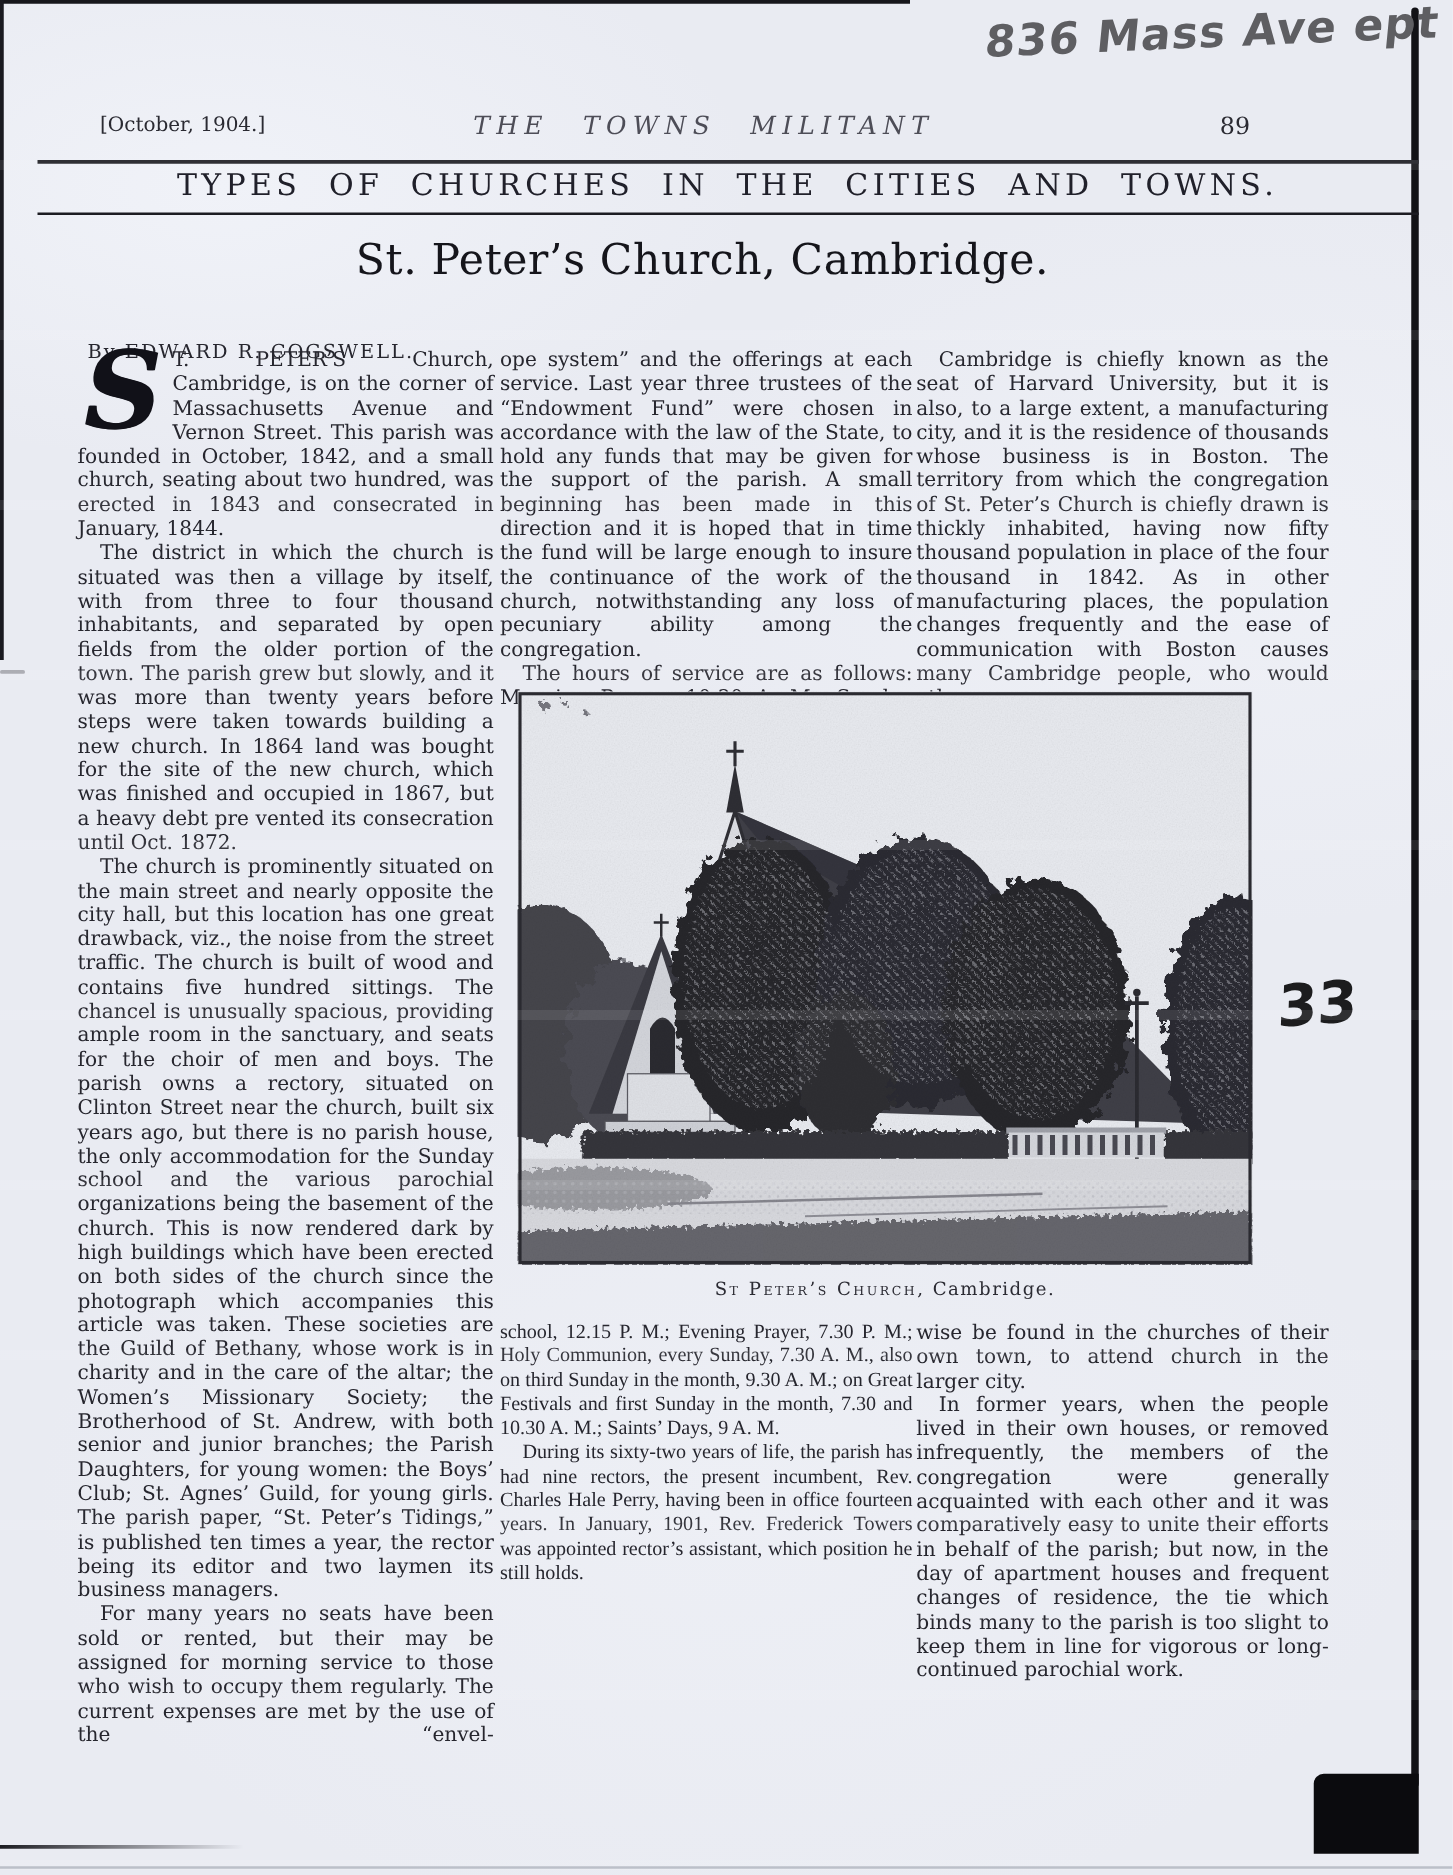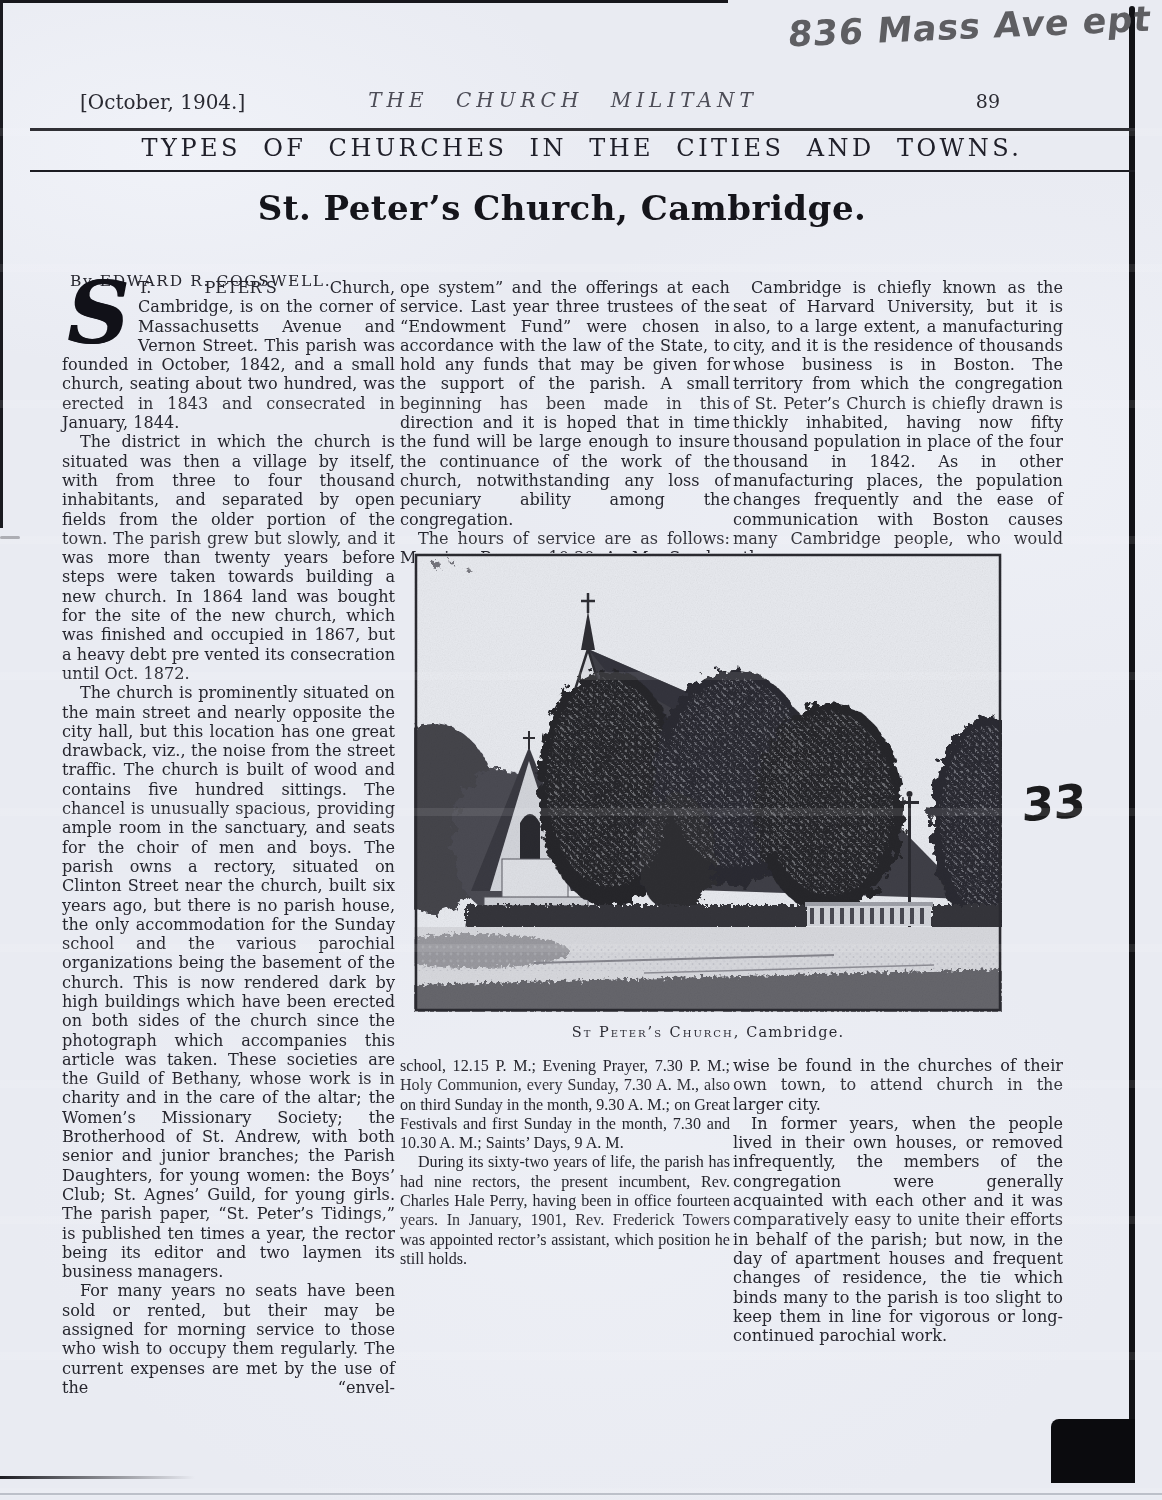--- a/index.html
+++ b/index.html
@@ -26,31 +26,31 @@
   .hand-note{position:absolute;left:788px;top:8px;width:300px;
       font-family:"DejaVu Sans","Liberation Sans",sans-serif;
       font-size:35px;font-weight:600;color:#5e5e62;letter-spacing:1px;
       transform:rotate(-2.5deg) skewX(-8deg);white-space:nowrap;}
   .hand-num{position:absolute;left:1022px;top:776px;
       font-family:"DejaVu Sans","Liberation Sans",sans-serif;
       font-size:46px;font-weight:600;color:#1c1c1e;
       transform:rotate(-4deg) skewX(-6deg);}
   
   .mast{position:absolute;left:62px;top:90px;width:1002px;height:26px;}
-  .mast .date{position:absolute;left:18px;top:0;font-size:20px;color:#2a2a32;}
+  .mast .date{position:absolute;left:18px;top:0;font-size:16px;color:#2a2a32;}
   .mast .journal{position:absolute;left:0;right:0;top:-2px;text-align:center;
       font-style:italic;font-size:20px;letter-spacing:5px;word-spacing:16px;color:#4d4d57;}
   .mast .pagenum{position:absolute;right:64px;top:0;font-size:19px;color:#2a2a32;}
   .rule{position:absolute;left:30px;width:1105px;background:#1c1c22;}
   .rule1{top:128px;height:3px;}
   .rule2{top:170px;height:2px;}
   .banner{position:absolute;left:62px;top:134px;width:1040px;text-align:center;
       font-size:24px;letter-spacing:3.5px;word-spacing:11px;color:#20202a;}
   .title{position:absolute;left:62px;top:188px;width:1000px;margin:0;text-align:center;
-      font-size:34px;font-weight:700;letter-spacing:.5px;color:#15151b;}
+      font-size:34px;font-weight:400;letter-spacing:.5px;color:#15151b;}
   .byline{position:absolute;left:70px;top:240px;width:1000px;text-align:left;
       font-size:15.5px;letter-spacing:1.6px;color:#26262e;margin-top:32px;}
   
   .col{position:absolute;font-size:16.1px;line-height:19.3px;color:#26262e;
       text-align:justify;}
   .col p{margin:0;}
   .col p.ind{text-indent:18px;}
   .jlast{text-align-last:justify;}
   .col1{left:62px;top:278px;width:333px;height:1050px;}
   .col2t{left:400px;top:278px;width:330px;}
@@ -78,21 +78,21 @@
   <div class="corner-block"></div>
   <div class="edge-bottom-left"></div>
   <div class="edge-bottom"></div>
   <div class="pencil-dash"></div>
 
   <div class="hand-note">836 Mass Ave ept</div>
   <div class="hand-num">33</div>
 
   <div class="mast">
     <span class="date">[October, 1904.]</span>
-    <span class="journal">THE CHURCH MILITANT</span>
+    <span class="journal">THE TOWNS MILITANT</span>
     <span class="pagenum">89</span>
   </div>
   <div class="rule rule1"></div>
   <div class="banner">TYPES OF CHURCHES IN THE CITIES AND TOWNS.</div>
   <div class="rule rule2"></div>
 
   <h1 class="title">St. Peter’s Church, Cambridge.</h1>
   <div class="byline">By EDWARD R. COGSWELL.</div>
 
   <div class="col col1">

